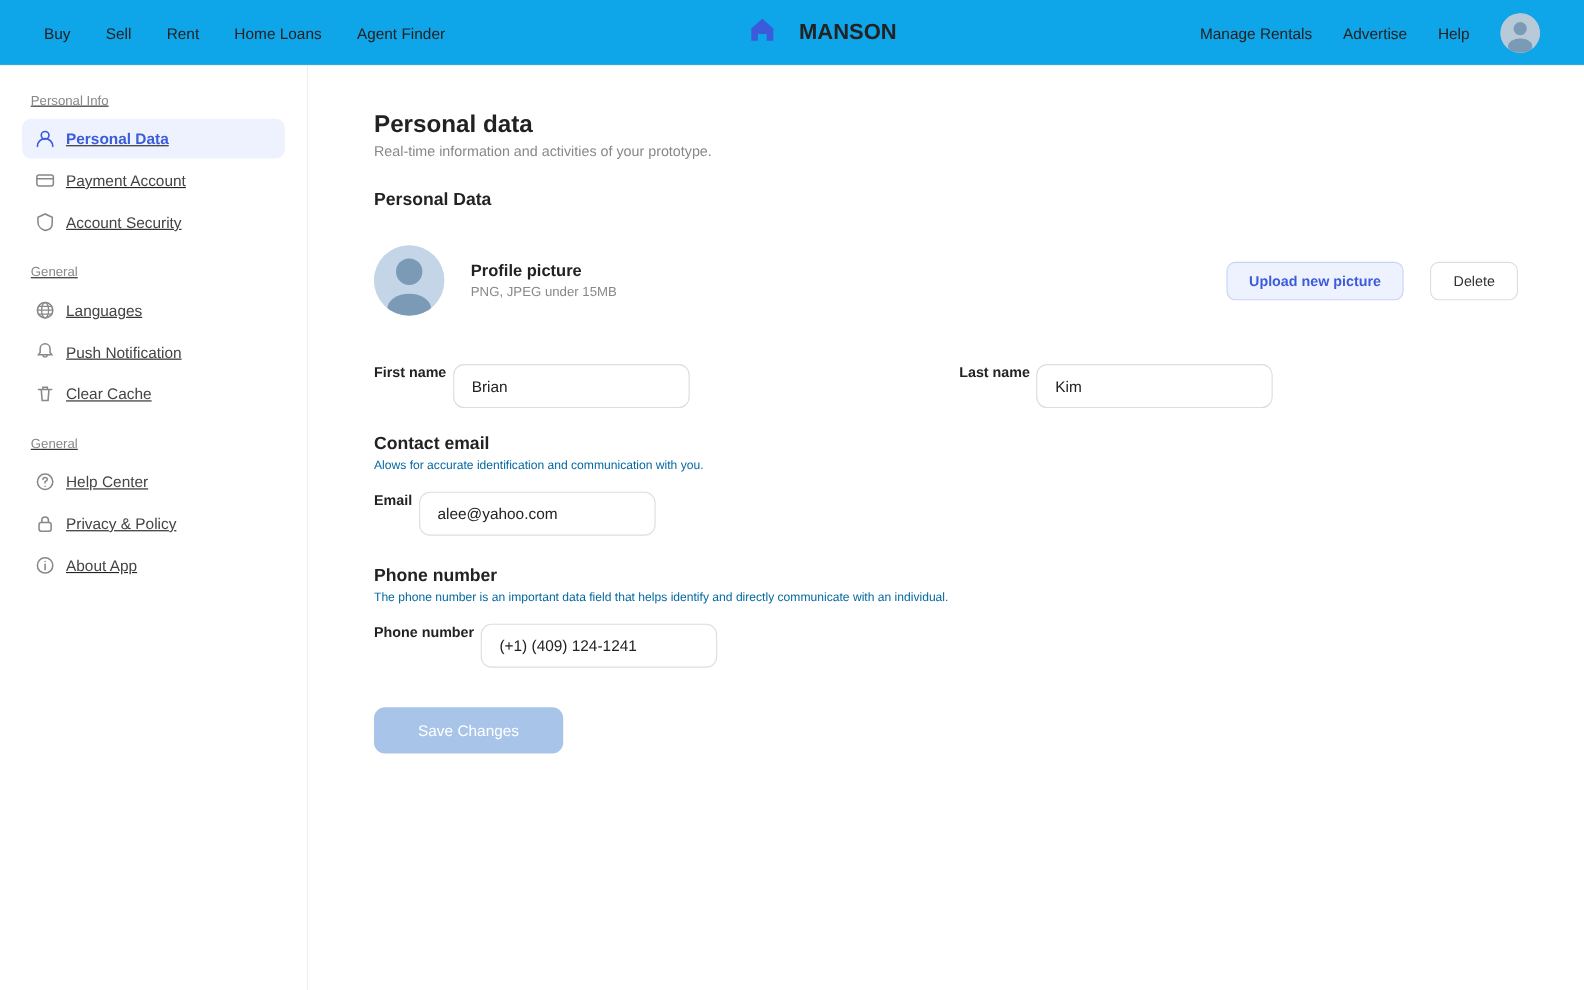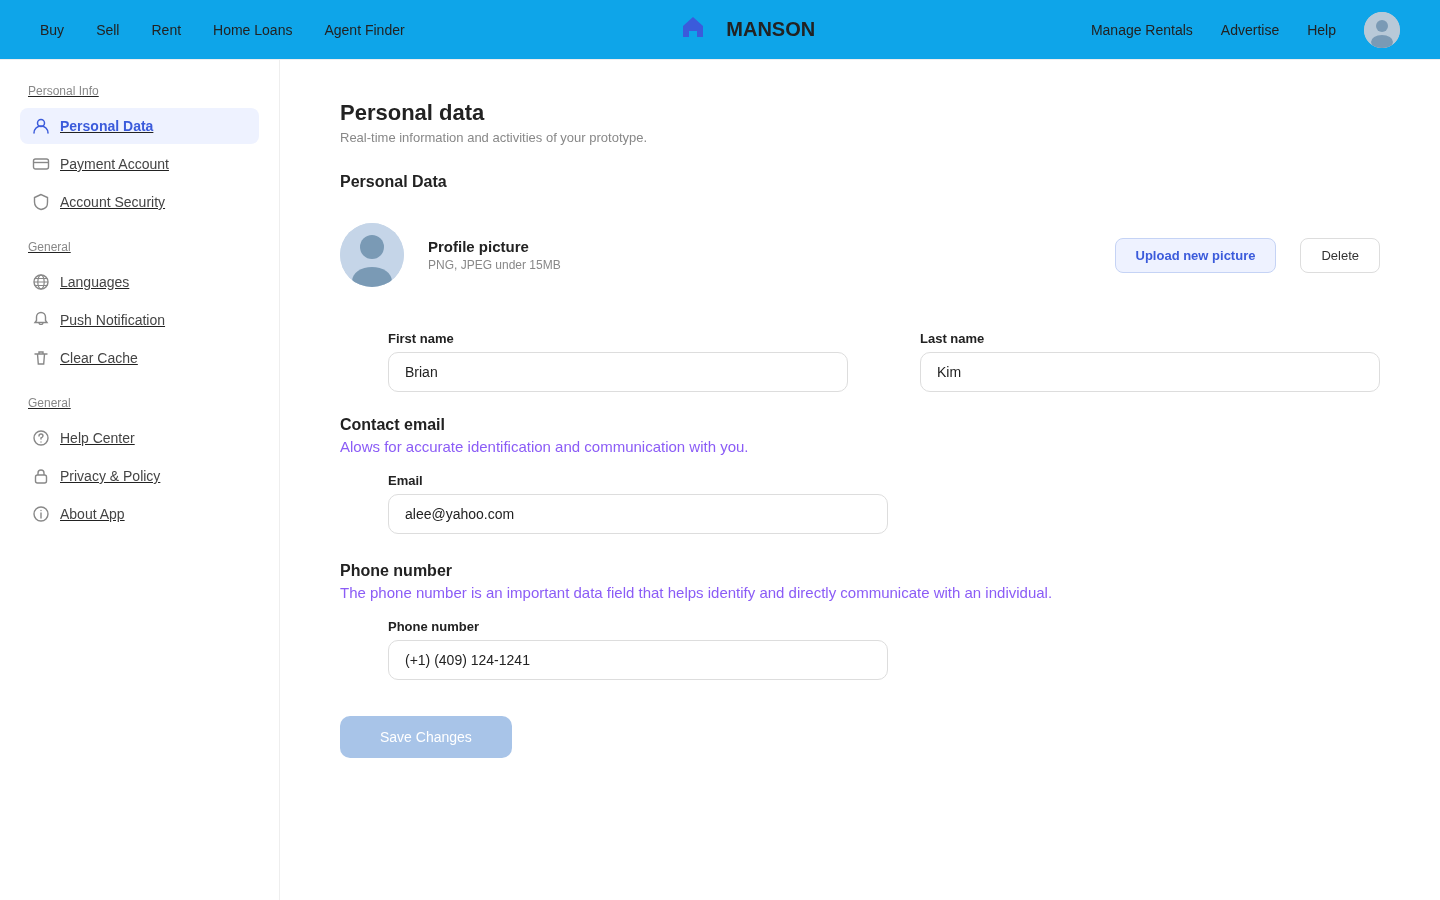--- a/index.html
+++ b/index.html
@@ -61,29 +61,29 @@
       background: #eef2ff; color: #3b5bdb; border: 1px solid #c5d3f5;
       padding: 9px 20px; border-radius: 8px; font-size: 13px; cursor: pointer; font-weight: 700;
     }
     .btn-delete {
       background: #fff; color: #333; border: 1px solid #ddd;
       padding: 9px 20px; border-radius: 8px; font-size: 13px; cursor: pointer; font-weight: 500;
     }
 
     
     .form-row { display: flex; gap: 24px; margin-bottom: 24px; }
-    .form-group { display: flex; flex-direction: column; gap: 6px; flex: 1; margin-left: 48px; }
+    .form-group { display: flex; gap: 6px; flex: 1; }
     .form-group label { font-size: 13px; font-weight: 600; color: #222; }
     .form-group input {
       border: 1px solid #ddd; border-radius: 10px; padding: 11px 16px;
       font-size: 14px; color: #222; outline: none; background: #fff;
     }
     .section-block { margin-bottom: 28px; }
     .section-block-title { font-size: 16px; font-weight: 700; margin-bottom: 4px; }
-    .section-block-desc { font-size: 15px; color: #8b5cf6; margin-bottom: 18px; }
+    .section-block-desc { font-size: 11px; color: #0369a1; margin-bottom: 18px; }
 
     .btn-save {
       background: #a8c4e8; color: #fff; border: none;
       padding: 13px 40px; border-radius: 10px; font-size: 14px;
       cursor: pointer; font-weight: 500; margin-top: 8px;
     }
 
     
     .logo-house { color: #3b5bdb; font-size: 22px; }
   </style>

